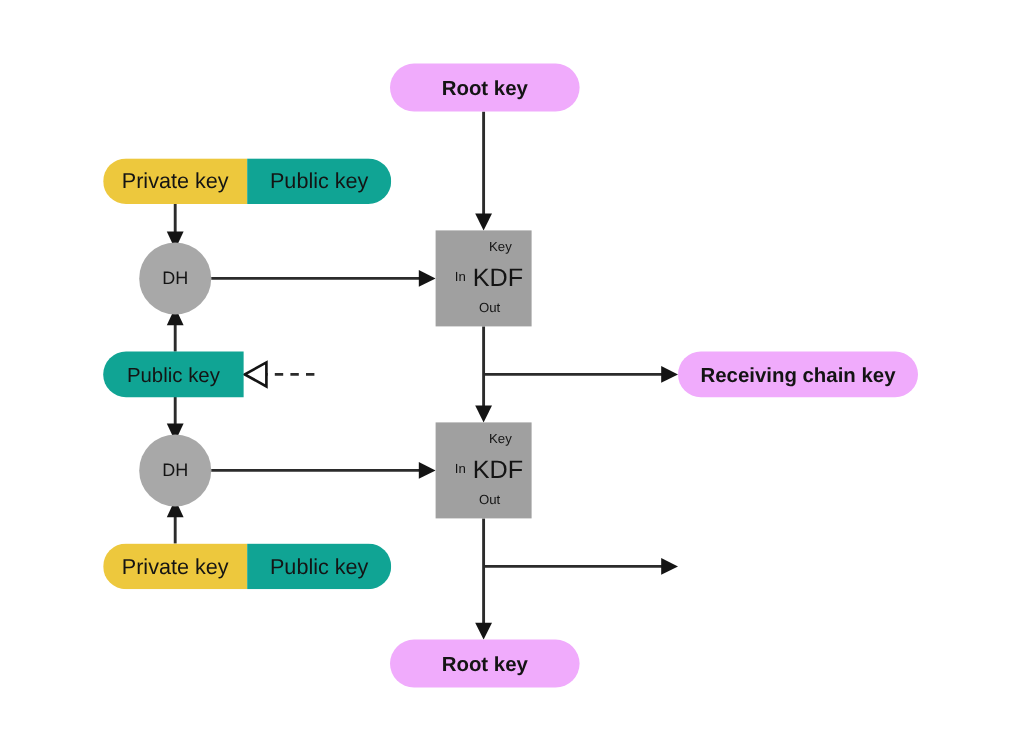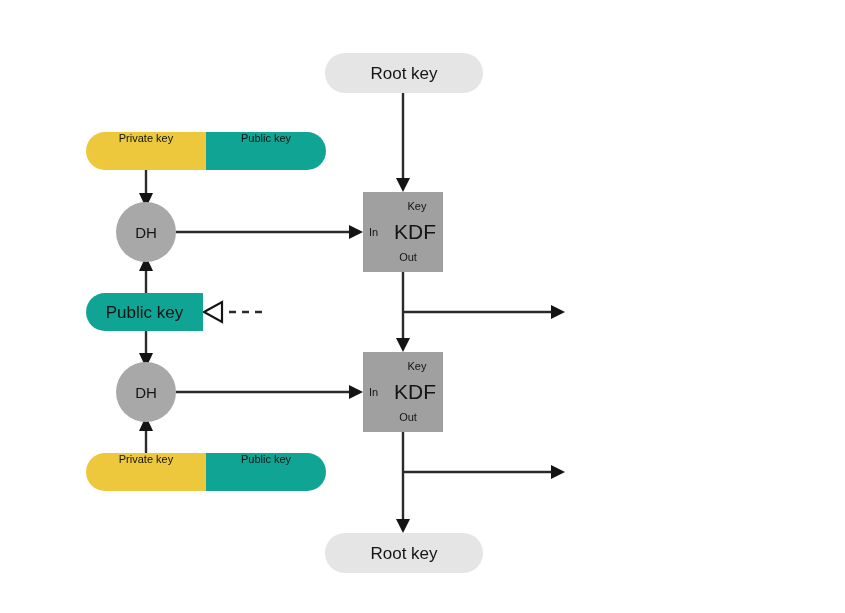--- a/index.html
+++ b/index.html
@@ -26,35 +26,36 @@
     display: flex;
     align-items: center;
     justify-content: center;
     color: #141414;
     font-size: 17px;
     line-height: 1;
     white-space: nowrap;
     user-select: none;
   }
   .pill-red {
-    background: #e5e5e5;
+    background: #f0abfc;
     border-radius: 999px;
+    font-weight: bold;
   }
   .keypair {
     position: absolute;
     display: flex;
     height: 38px;
     border-radius: 999px;
     overflow: hidden;
   }
   .keypair .half {
     display: flex;
-    align-items: flex-start;
+    align-items: center;
     justify-content: center;
-    font-size: 11px;
+    font-size: 18px;
     color: #141414;
     white-space: nowrap;
   }
   .half-private { background: #edc83d; }
   .half-public  { background: #10a494; }
 
   .pubkey-flat {
     background: #10a494;
     border-top-left-radius: 999px;
     border-bottom-left-radius: 999px;
@@ -83,21 +84,21 @@
     padding-left: 24px;
   }
   .kdf .port {
     position: absolute;
     font-size: 11px;
     color: #141414;
     line-height: 1;
   }
   .kdf .port-key { top: 9px;  left: 0; right: 0; text-align: center; padding-left: 28px; }
   .kdf .port-out { bottom: 9px; left: 0; right: 0; text-align: center; padding-left: 10px; }
-  .kdf .port-in  { left: 6px; top: 50%; transform: translateY(-50%); }
+  .kdf .port-in  { left: 16px; top: 50%; transform: translateY(-50%); }
 
   
   .edge { position: absolute; }
   svg.edge { overflow: visible; }
   .ln { stroke: #2b2b2b; stroke-width: 2.4; fill: none; }
   .ln-dash { stroke: #2b2b2b; stroke-width: 2.4; fill: none; stroke-dasharray: 7 6; }
   .ah { fill: #141414; }
   .ah-hollow { fill: #ffffff; stroke: #141414; stroke-width: 2.2; stroke-linejoin: miter; }
 </style>
 </head>
@@ -207,19 +208,22 @@
     <div class="port port-out">Out</div>
   </div>
 
   <div class="kdf" style="left:363px; top:352px; width:80px; height:80px;">
     <div class="port port-key">Key</div>
     <div class="port port-in">In</div>
     <div class="kdf-main">KDF</div>
     <div class="port port-out">Out</div>
   </div>
 
+  <div class="node pill-red" style="left:565px; top:293px; width:200px; height:38px;">
+    <span>Receiving chain key</span>
+  </div>
 
 
   <div class="node pill-red" style="left:325px; top:533px; width:158px; height:40px;">
     <span>Root key</span>
   </div>
 
 </div>
 
 </body></html>

